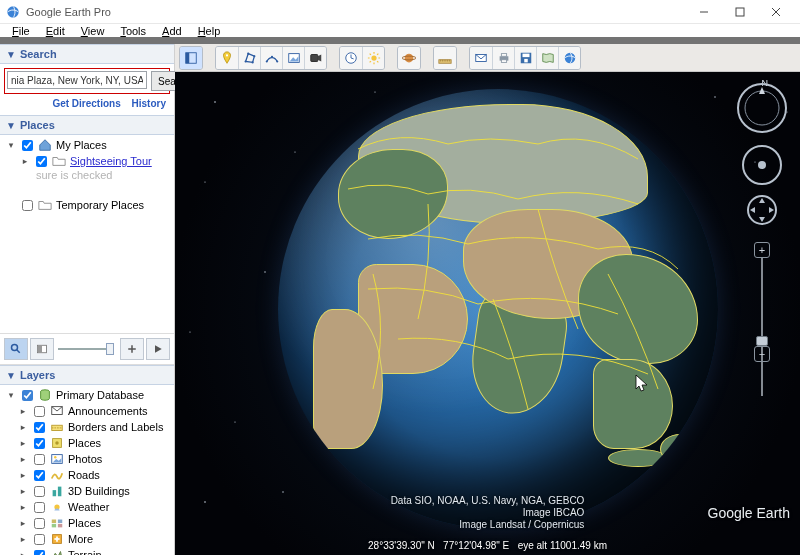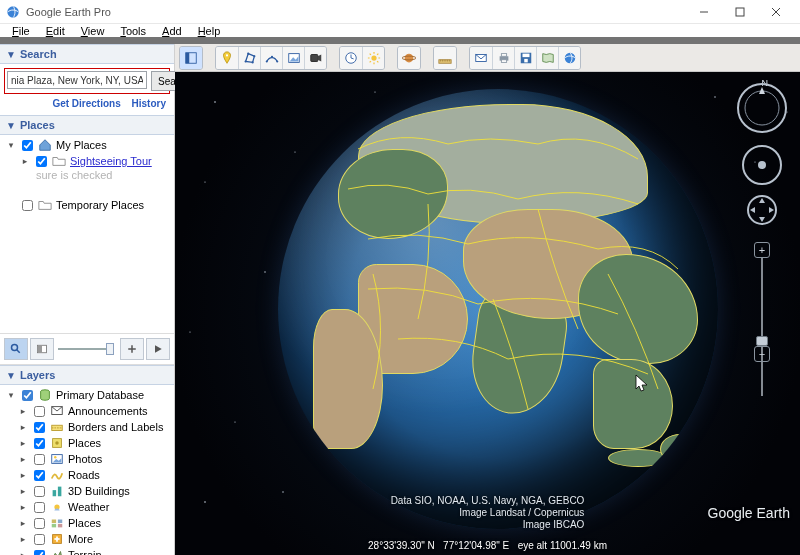--- a/index.html
+++ b/index.html
@@ -570,22 +570,22 @@
         </svg>
       <div class="nav-zoom">
         <div class="zbtn">+</div>
         <div class="ztrack"></div>
         <div class="zthumb"></div>
         <div class="zbtn">−</div>
       </div>
 
       <div class="attrib">
         <div>Data SIO, NOAA, U.S. Navy, NGA, GEBCO</div>
+        <div>Image IBCAO</div>
         <div>Image Landsat / Copernicus</div>
-        <div>Image IBCAO</div>
       </div>
       <div class="ge-logo"><span class="g">Google Earth</span></div>
       <div class="statusbar">
         <span>28°33'39.30" N</span>&nbsp;&nbsp;
         <span>77°12'04.98" E</span>&nbsp;&nbsp;
         <span>eye alt 11001.49 km</span>
       </div>
     </div>
   </div>
 </div>

